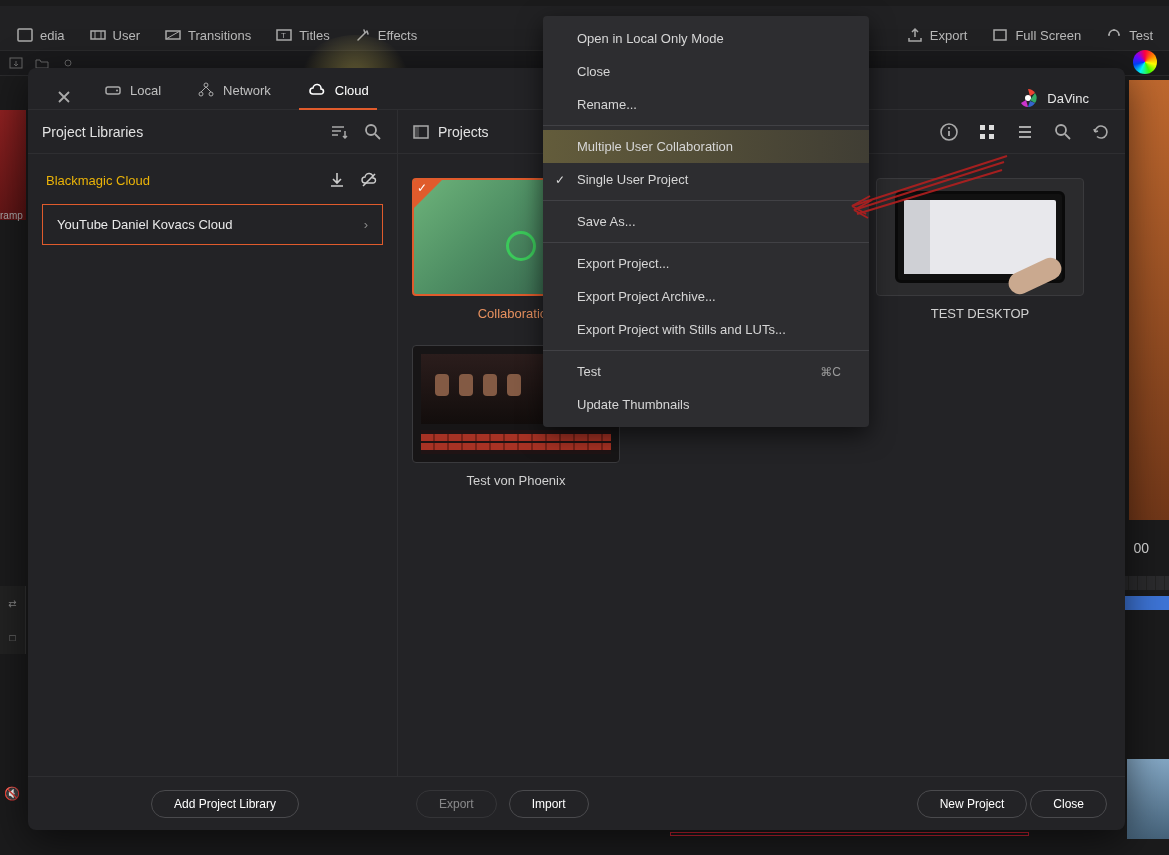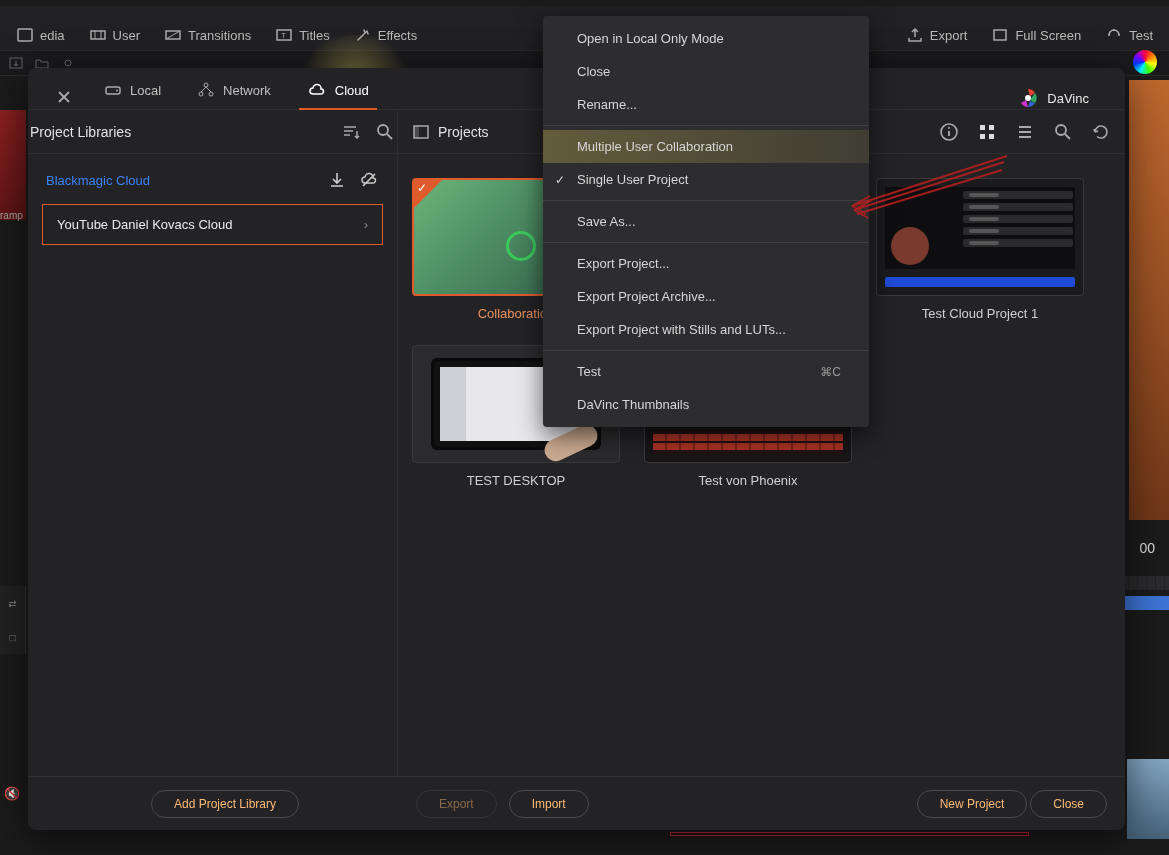--- a/index.html
+++ b/index.html
@@ -25,26 +25,26 @@
 .close-x { width:24px; height:24px; display:flex; align-items:center; justify-content:center; margin-right:8px; cursor:pointer; color:#aaa; }
 .tab { display:flex; align-items:center; gap:8px; padding:10px 16px; color:#c0c0c0; cursor:pointer; position:relative; }
 .tab.active { color:#fff; }
 .tab.active::after { content:""; position:absolute; left:8px; right:8px; bottom:-1px; height:2px; background:#e05b2c; }
 .davinci-logo { margin-left:auto; display:flex; align-items:center; gap:8px; color:#e7e7e7; padding:0 12px; }
 
 .dlg-body { flex:1; display:flex; overflow:hidden; }
 
 
 .left-panel { width:370px; border-right:1px solid #2e2e31; display:flex; flex-direction:column; }
-.lp-header { height:44px; display:flex; align-items:center; padding:0 2px; border-bottom:1px solid #2e2e31; }
+.lp-header { height:44px; display:flex; align-items:center; padding:0 14px; border-bottom:1px solid #2e2e31; }
 .lp-title { flex:1; color:#e2e2e2; font-size:14px; }
 .lp-icons { display:flex; gap:14px; }
 .icon-btn { width:20px; height:20px; display:inline-flex; align-items:center; justify-content:center; color:#a3a3a3; cursor:pointer; }
 .lp-content { flex:1; padding:8px 14px; overflow:auto; }
-.lib-group-header { display:flex; align-items:center; justify-content:space-between; padding:8px 4px; color:#3b82f6; }
+.lib-group-header { display:flex; align-items:center; justify-content:space-between; padding:8px 4px; color:#eab308; }
 .lib-item { border:1px solid #e05b2c; border-radius:0; padding:12px 14px; display:flex; align-items:center; justify-content:space-between; color:#eaeaea; cursor:pointer; margin-top:6px; }
 .chev { color:#888; }
 
 
 .right-panel { flex:1; display:flex; flex-direction:column; }
 .rp-header { height:44px; display:flex; align-items:center; padding:0 14px; border-bottom:1px solid #2e2e31; }
 .rp-header .title { display:flex; align-items:center; gap:8px; color:#e2e2e2; font-size:14px; }
 .rp-header .right-icons { margin-left:auto; display:flex; gap:18px; }
 .rp-grid { flex:1; padding:24px 14px 10px 14px; display:flex; flex-wrap:wrap; gap:24px; align-content:flex-start; }
 .proj { width:208px; display:flex; flex-direction:column; align-items:center; gap:10px; cursor:pointer; }
@@ -74,42 +74,42 @@
 .th-d { background:#171516; }
 .th-d .stage{position:absolute;left:8px;top:8px;right:8px;height:70px;background:linear-gradient(#2b1d1c,#120d0c);}
 .th-d .ppl{position:absolute;left:22px;top:28px;display:flex;gap:10px;}
 .th-d .p{width:14px;height:22px;background:#835a44;border-radius:4px;}
 .th-d .tl{position:absolute;left:8px;right:8px;bottom:8px;height:24px;background:#201314;}
 .th-d .tl::before{content:"";position:absolute;left:0;right:0;top:4px;height:7px;background:repeating-linear-gradient(90deg,#a83224 0 12px,#7a2218 12px 14px);}
 .th-d .tl::after{content:"";position:absolute;left:0;right:0;bottom:4px;height:7px;background:repeating-linear-gradient(90deg,#a83224 0 12px,#7a2218 12px 14px);}
 
 
 .dlg-footer { height:54px; display:flex; align-items:center; padding:0 18px; gap:12px; border-top:1px solid #2e2e31; }
-.btn { height:28px; padding:0 22px; border-radius:14px; border:1px solid #4a4a4d; background:transparent; color:#fdba74; font-size:12px; cursor:pointer; display:inline-flex; align-items:center; }
+.btn { height:28px; padding:0 22px; border-radius:14px; border:1px solid #4a4a4d; background:transparent; color:#ffffff; font-size:12px; cursor:pointer; display:inline-flex; align-items:center; }
 .btn.disabled { opacity:.45; cursor:default; }
 .footer-left { width:358px; display:flex; justify-content:center; }
 .footer-mid { display:flex; gap:12px; }
 .footer-right { margin-left:auto; display:flex; gap:3px; }
 
 
 .ctx { position:absolute; left:543px; top:16px; width:326px; background:#2d2d30; border-radius:4px; box-shadow:0 8px 24px rgba(0,0,0,.6); z-index:40; padding:6px 0; }
 .ctx-item { padding:9px 28px 9px 34px; color:#d6d6d6; cursor:pointer; display:flex; align-items:center; position:relative; }
 .ctx-item .short { margin-left:auto; color:#9a9a9a; font-size:12px; }
 .ctx-item.checked::before { content:"✓"; position:absolute; left:12px; color:#d6d6d6; font-size:12px; }
 .ctx-item.hl { background:linear-gradient(90deg,rgba(200,180,80,.35),rgba(200,180,80,.12)); }
 .ctx-sep { height:1px; background:#414145; margin:4px 0; }
 
 
 .arrow-anno { position:absolute; left:832px; top:148px; width:180px; height:80px; z-index:45; pointer-events:none; }
 
 
 .edge-left{position:absolute;left:0;top:110px;width:26px;height:110px;background:linear-gradient(135deg,#a22,#611);opacity:.8;}
 .edge-right{position:absolute;right:0;top:80px;width:40px;height:440px;background:linear-gradient(#d07030,#7a3a18);opacity:.9;}
 .edge-br{position:absolute;right:0;bottom:16px;width:42px;height:80px;background:linear-gradient(#8fb6d6,#4a6a84);opacity:.9;}
-.tc-num{position:absolute;right:14px;top:540px;color:#ddd;font-size:14px;}
+.tc-num{position:absolute;right:20px;top:540px;color:#ddd;font-size:14px;}
 .ruler{position:absolute;left:670px;right:0;top:576px;height:14px;background:repeating-linear-gradient(90deg,#2b2b2d 0 8px,#222 8px 9px);}
 .bluebar{position:absolute;right:0;top:596px;height:14px;width:44px;background:#3d74d6;}
 .trackhead{position:absolute;left:0;top:586px;width:26px;height:68px;background:#222;border-right:1px solid #333;display:flex;flex-direction:column;align-items:center;justify-content:space-around;color:#888;font-size:10px;}
 .speaker{position:absolute;left:4px;top:786px;color:#bbb;}
 .redline{position:absolute;left:670px;right:140px;top:832px;height:4px;border:1px solid #c23;}
 .ramp{position:absolute;left:0;top:210px;font-size:10px;color:#aaa;}
 
 svg { display:block; }
 </style>
 </head>
@@ -364,45 +364,20 @@
       </div>
       <div class="rp-grid">
         <div class="proj selected">
           <div class="thumb th-a">
               <div class="corner"></div>
             </div>
           <div class="proj-name">Collaboration</div>
         </div>
         <div class="proj" style="visibility:hidden;"></div>
         <div class="proj">
-          <div class="thumb th-b">
-            <div class="preview"></div>
-              <div class="panel">
-                <div class="row">
-                  <span></span>
-                </div>
-                <div class="row">
-                  <span></span>
-                </div>
-                <div class="row">
-                  <span></span>
-                </div>
-                <div class="row">
-                  <span></span>
-                </div>
-                <div class="row">
-                  <span></span>
-                </div>
-              </div>
-              <div class="pic"></div>
-              <div class="bar"></div>
-          </div>
-          <div class="proj-name">Test Cloud Project 1</div>
-        </div>
-        <div class="proj">
           <div class="thumb th-c">
               <div class="ipad">
                 <div class="screen"></div>
               </div>
               <div class="finger"></div>
             </div>
           <div class="proj-name">TEST DESKTOP</div>
         </div>
         <div class="proj">
           <div class="thumb th-d">
@@ -447,21 +422,21 @@
   <div class="ctx-item">Save As...</div>
   <div class="ctx-sep"></div>
   <div class="ctx-item">Export Project...</div>
   <div class="ctx-item">Export Project Archive...</div>
   <div class="ctx-item">Export Project with Stills and LUTs...</div>
   <div class="ctx-sep"></div>
   <div class="ctx-item">
       <span>Test</span>
       <span class="short">⌘C</span>
     </div>
-  <div class="ctx-item">DaVinc Thumbnails</div>
+  <div class="ctx-item">Update Thumbnails</div>
 </div>
 
 <svg class="arrow-anno" viewBox="0 0 180 80">
   <g stroke="#b21f1f" stroke-width="2" fill="none" opacity="0.9">
     <path d="M175 8 L20 58"></path>
       <path d="M172 14 L22 62"></path>
       <path d="M170 22 L25 66"></path>
     <path d="M20 58 L38 48 M20 58 L34 66"></path>
       <path d="M22 62 L40 52 M22 62 L36 70"></path>
   </g>

